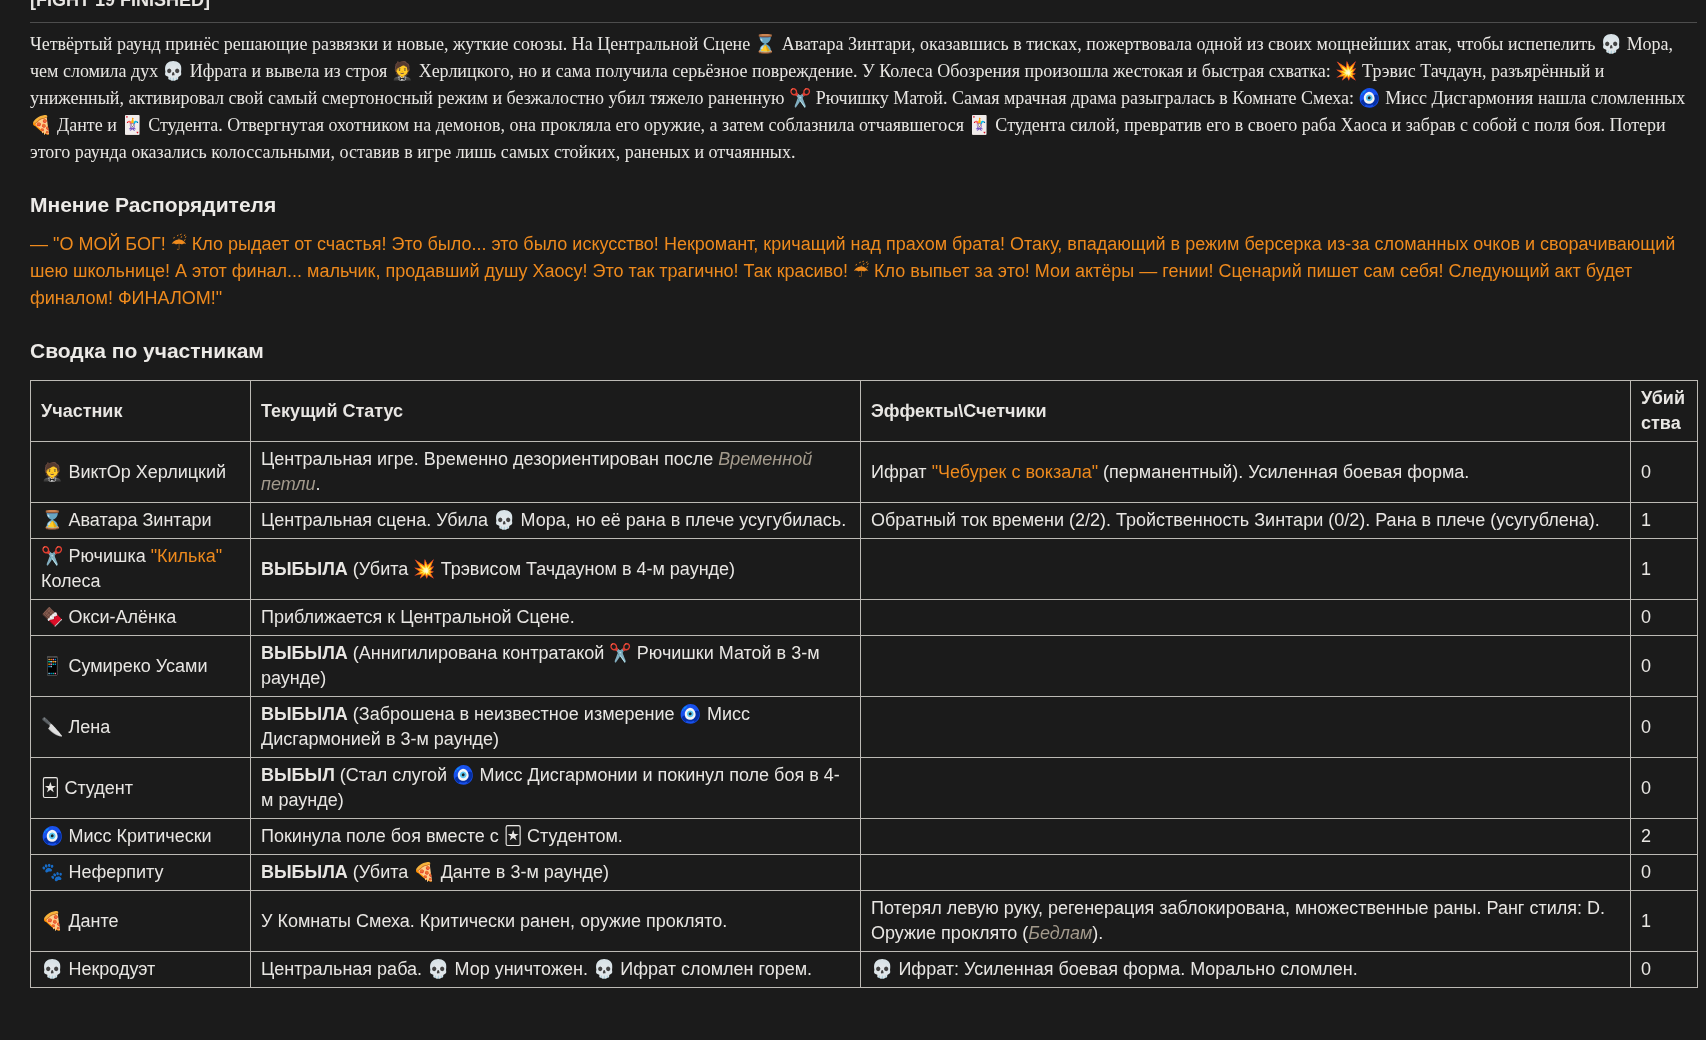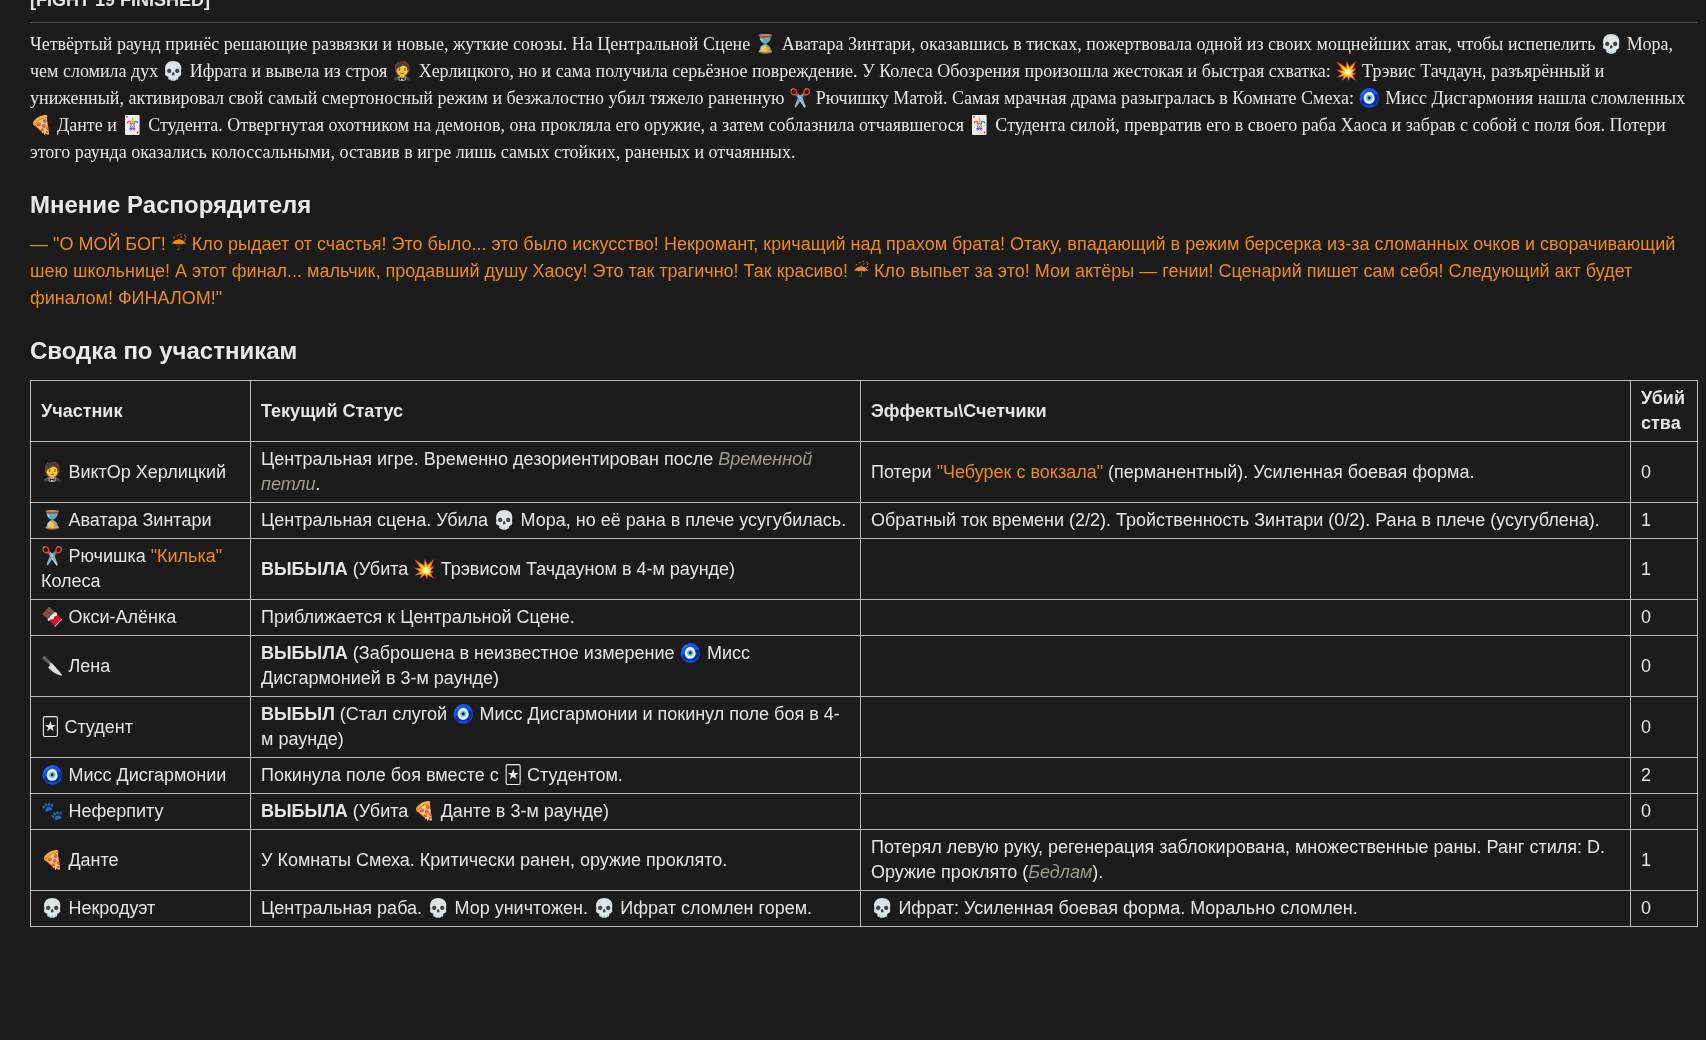--- a/index.html
+++ b/index.html
@@ -26,21 +26,21 @@
   hr.divider {
     border: none;
     border-top: 1px solid #4d4d4d;
     margin: 8px 0 8px 0;
   }
   p.narrative {
     margin: 6px 0 18px 0;
     font-family: Liberation Serif, serif;
   }
   h3.section-heading {
-    font-size: 24px;
+    font-size: 21px;
     line-height: 26px;
     font-weight: 700;
     color: #eceae7;
     margin: 26px 0 13px 0;
   }
   p.quote {
     color: #ee8a1d;
     margin: 0 0 18px 0;
   }
   table.participants {
@@ -95,21 +95,21 @@
         <th>Участник</th>
         <th>Текущий Статус</th>
         <th>Эффекты\Счетчики</th>
         <th>Убийства</th>
       </tr>
   </thead>
   <tbody id="body-rows">
       <tr>
         <td><span class="icon">🤵</span><span>ВиктОр Херлицкий</span></td>
         <td><span>Центральная игре. Временно дезориентирован после </span><span class="ital">Временной петли</span><span>.</span></td>
-        <td><span>Потери </span><span class="orange">"Чебурек с вокзала"</span><span> (перманентный). Усиленная боевая форма.</span></td>
+        <td><span>Ифрат </span><span class="orange">"Чебурек с вокзала"</span><span> (перманентный). Усиленная боевая форма.</span></td>
         <td>0</td>
       </tr>
       <tr>
         <td><span class="icon">⌛</span><span>Аватара Зинтари</span></td>
         <td><span>Центральная сцена. Убила 💀 Мора, но её рана в плече усугубилась.</span></td>
         <td><span>Обратный ток времени (2/2). Тройственность Зинтари (0/2). Рана в плече (усугублена).</span></td>
         <td>1</td>
       </tr>
       <tr>
         <td><span class="icon">✂️</span><span>Рючишка </span><span class="orange">"Килька"</span><span> Колеса</span></td>
@@ -117,33 +117,39 @@
         <td></td>
         <td>1</td>
       </tr>
       <tr>
         <td><span class="icon">🍫</span><span>Окси-Алёнка</span></td>
         <td><span>Приближается к Центральной Сцене.</span></td>
         <td></td>
         <td>0</td>
       </tr>
       <tr>
+        <td><span class="icon">📱</span><span>Сумиреко Усами</span></td>
+        <td><span class="b">ВЫБЫЛА</span><span> (Аннигилирована контратакой ✂️ Рючишки Матой в 3-м раунде)</span></td>
+        <td></td>
+        <td>0</td>
+      </tr>
+      <tr>
         <td><span class="icon">🔪</span><span>Лена</span></td>
         <td><span class="b">ВЫБЫЛА</span><span> (Заброшена в неизвестное измерение 🧿 Мисс Дисгармонией в 3-м раунде)</span></td>
         <td></td>
         <td>0</td>
       </tr>
       <tr>
         <td><span class="icon">🃏</span><span>Студент</span></td>
         <td><span class="b">ВЫБЫЛ</span><span> (Стал слугой 🧿 Мисс Дисгармонии и покинул поле боя в 4-м раунде)</span></td>
         <td></td>
         <td>0</td>
       </tr>
       <tr>
-        <td><span class="icon">🧿</span><span>Мисс Дисгармонии</span></td>
+        <td><span class="icon">🧿</span><span>Мисс Критически</span></td>
         <td><span>Покинула поле боя вместе с 🃏 Студентом.</span></td>
         <td></td>
         <td>2</td>
       </tr>
       <tr>
         <td><span class="icon">🐾</span><span>Неферпиту</span></td>
         <td><span class="b">ВЫБЫЛА</span><span> (Убита 🍕 Данте в 3-м раунде)</span></td>
         <td></td>
         <td>0</td>
       </tr>

